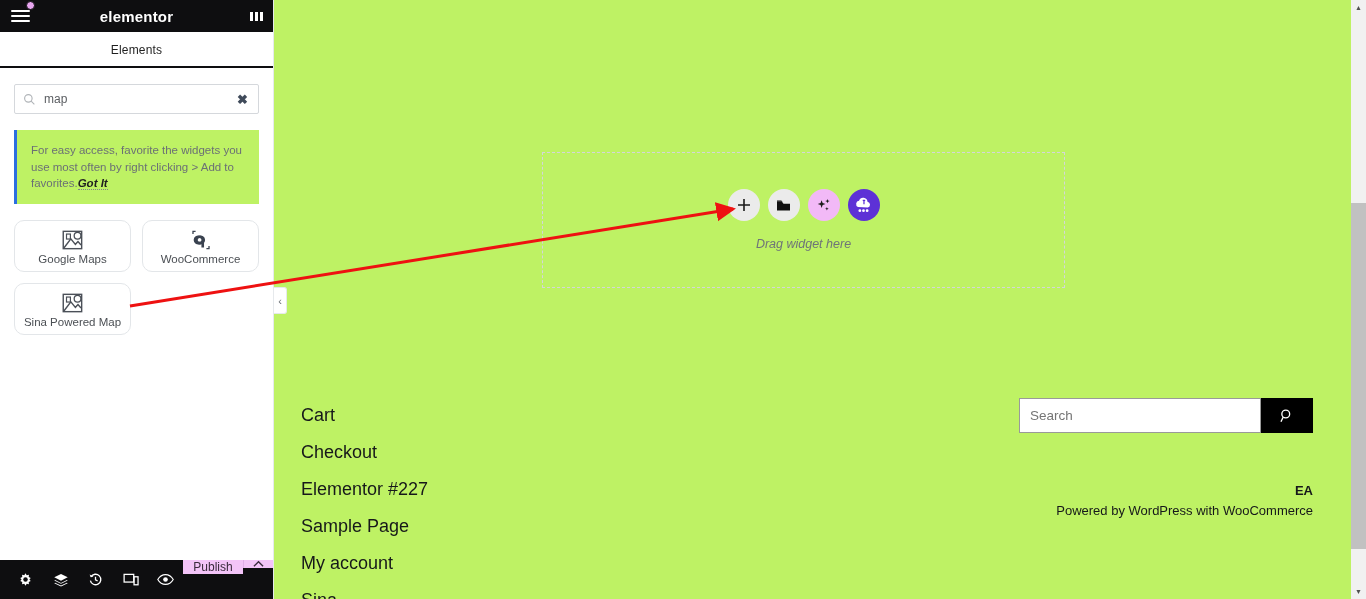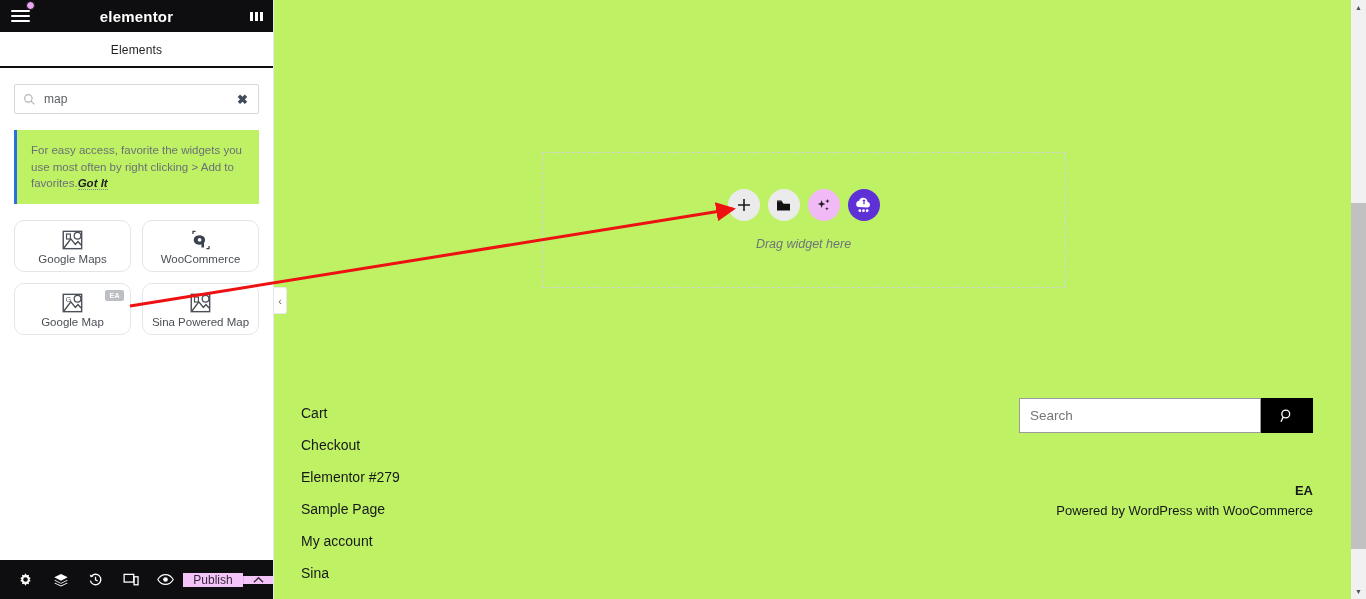--- a/index.html
+++ b/index.html
@@ -63,21 +63,21 @@
 
   .widget-grid { margin-top: 16px; display: grid; grid-template-columns: 1fr 1fr; gap: 11px; }
   .widget-card { height: 52px; border: 1px solid #e3e6e9; background: #fff; border-radius: 10px;
     display: flex; flex-direction: column; align-items: center; justify-content: center;
     gap: 0; cursor: grab; position: relative; }
   .widget-card .wlabel { font-size: 11.5px; color: #4b4f54; }
   .badge-ea { position: absolute; top: 6px; right: 6px; background: #bcc0c4; color: #fff;
     font-size: 7px; font-weight: 700; padding: 2px 4px; border-radius: 2px; letter-spacing: .4px; }
   .badge-lock { position: absolute; top: 5px; right: 6px; color: #b9bdc1; }
 
-  .panel-footer { height: 39px; background: #0e0e10; display: flex; align-items: center; }
+  .panel-footer { height: 39px; background: #0e0e10; display: flex; align-items: flex-start; }
   .pf-icons { display: flex; align-items: center; gap: 0; flex: 1; padding-left: 8px; }
   .pf-btn { width: 35px; height: 39px; display: flex; align-items: center; justify-content: center;
     cursor: pointer; }
   .publish-btn { background: #f3c4f8; color: #3a2a3d; font-size: 12px; display: flex;
     align-items: center; justify-content: center; width: 68px; cursor: pointer; }
   .publish-caret { background: #f3c4f8; width: 34px; display: flex; align-items: center;
     justify-content: center; cursor: pointer; border-left: 1px solid #e0aee8; }
 
   .panel-collapse { position: absolute; left: 274px; top: 287px; width: 13px; height: 27px;
     background: #ffffff; border: 1px solid #e6e9ec; border-left: none;
@@ -92,21 +92,21 @@
   .add-row { display: flex; gap: 8px; align-items: center; }
   .circ { width: 32px; height: 32px; border-radius: 50%; display: flex;
     align-items: center; justify-content: center; cursor: pointer; }
   .circ.grey { background: #ebebeb; }
   .circ.pink { background: #f2b9f7; }
   .circ.purple { background: #5d31d6; }
   .drop-hint { margin-top: 16px; font-size: 12.5px; font-style: italic; color: #6e7478; }
 
   .footer-cols { position: absolute; left: 0; top: 380px; width: 100%; height: 219px; }
   .flinks { position: absolute; left: 27px; top: 17px; display: flex; flex-direction: column; }
-  .flink { font-size: 14px; color: #16181a; padding: 8px 0; cursor: pointer; }
+  .flink { font-size: 18px; color: #16181a; padding: 8px 0; cursor: pointer; }
   .fright { position: absolute; right: 53px; top: 18px; width: 294px; }
   .searchrow { display: flex; height: 35px; }
   .srch-input { flex: 1; border: 1px solid #9a9a9a; outline: none; padding: 0 10px;
     font-size: 13.5px; color: #1a1a1a; font-family: "Liberation Sans", sans-serif; background:#fff; }
   .srch-btn { width: 52px; background: #000; display: flex; align-items: center;
     justify-content: center; cursor: pointer; }
   .fcredit { margin-top: 48px; text-align: right; font-size: 13px; color: #16181a;
     line-height: 1.55; }
   .fcredit .ea { font-weight: 700; display: block; font-size: 13px; }
   .fcredit a { color: #16181a; cursor: pointer; }
@@ -182,30 +182,20 @@
         <div class="widget-card">
           <svg width="26" height="26" viewBox="0 0 24 24">
             <path d="M7 4 L4.6 4 L4.6 6.4" fill="none" stroke="#3a4250" stroke-width="1.2"></path>
             <path d="M17 20 L19.4 20 L19.4 17.6" fill="none" stroke="#3a4250" stroke-width="1.2"></path>
             <path d="M10.5 9.2 a3 3 0 1 0 0 5.6 a3 3 0 1 0 0 -5.6" fill="none" stroke="#3a4250" stroke-width="2.4"></path>
             <path d="M13.6 12 a2.9 2.9 0 1 1 0 -0.1 L13.6 19" fill="none" stroke="#3a4250" stroke-width="2.4"></path>
           </svg>
           <div class="wlabel">WooCommerce</div>
         </div>
 
-        <div class="widget-card">
-          <span class="badge-ea">EA</span>
-          <svg width="26" height="26" viewBox="0 0 24 24">
-            <rect x="3" y="4" width="17" height="16" fill="none" stroke="#4b5058" stroke-width="1.3"></rect>
-            <path d="M3.6 19.4 L10 11 L14.2 16 L16.6 13.4 L19.4 16.6" fill="none" stroke="#4b5058" stroke-width="1.3"></path>
-            <text x="5.4" y="11" font-size="6.4" fill="#4b5058" font-family="Liberation Sans, sans-serif">G</text>
-            <circle cx="16.2" cy="8" r="3.1" fill="#fff" stroke="#4b5058" stroke-width="1.2"></circle>
-          </svg>
-          <div class="wlabel">Google Map</div>
-        </div>
 
         <div class="widget-card">
           <svg width="26" height="26" viewBox="0 0 24 24">
             <rect x="3" y="4" width="17" height="16" fill="none" stroke="#4b5058" stroke-width="1.3"></rect>
             <path d="M3.6 19.4 L10 11 L14.2 16 L16.6 13.4 L19.4 16.6" fill="none" stroke="#4b5058" stroke-width="1.3"></path>
             <rect x="6" y="6.5" width="3.6" height="4.6" fill="none" stroke="#4b5058" stroke-width="1.1"></rect>
             <circle cx="16.2" cy="8" r="3.1" fill="#fff" stroke="#4b5058" stroke-width="1.2"></circle>
           </svg>
           <div class="wlabel">Sina Powered Map</div>
         </div>
@@ -299,21 +289,21 @@
 
       </div>
       <div class="drop-hint">Drag widget here</div>
     </div>
 
     <div class="footer-cols">
 
       <div class="flinks">
         <a class="flink">Cart</a>
         <a class="flink">Checkout</a>
-        <a class="flink">Elementor #279</a>
+        <a class="flink">Elementor #227</a>
         <a class="flink">Sample Page</a>
         <a class="flink">My account</a>
         <a class="flink">Sina</a>
       </div>
 
       <div class="fright">
         <div class="searchrow">
           <input class="srch-input" type="text" placeholder="Search" style="">
           <div class="srch-btn">
             <svg width="16" height="16" viewBox="0 0 18 18">

